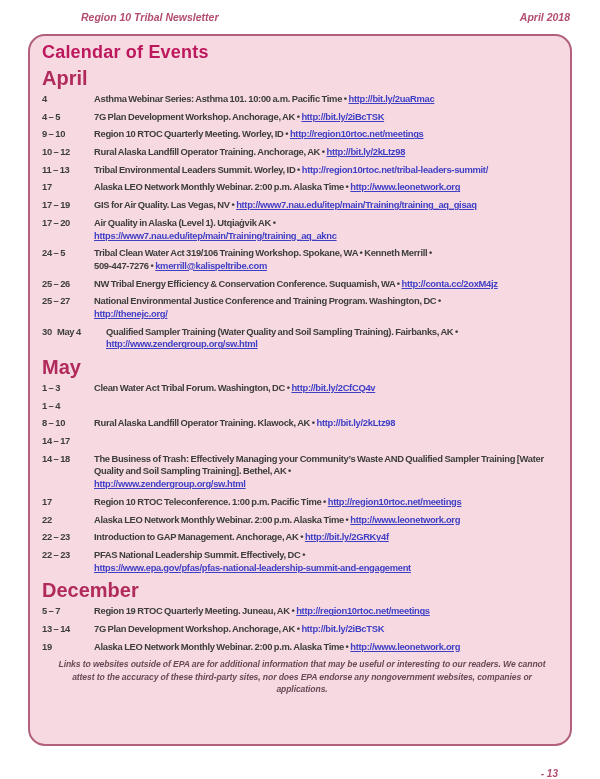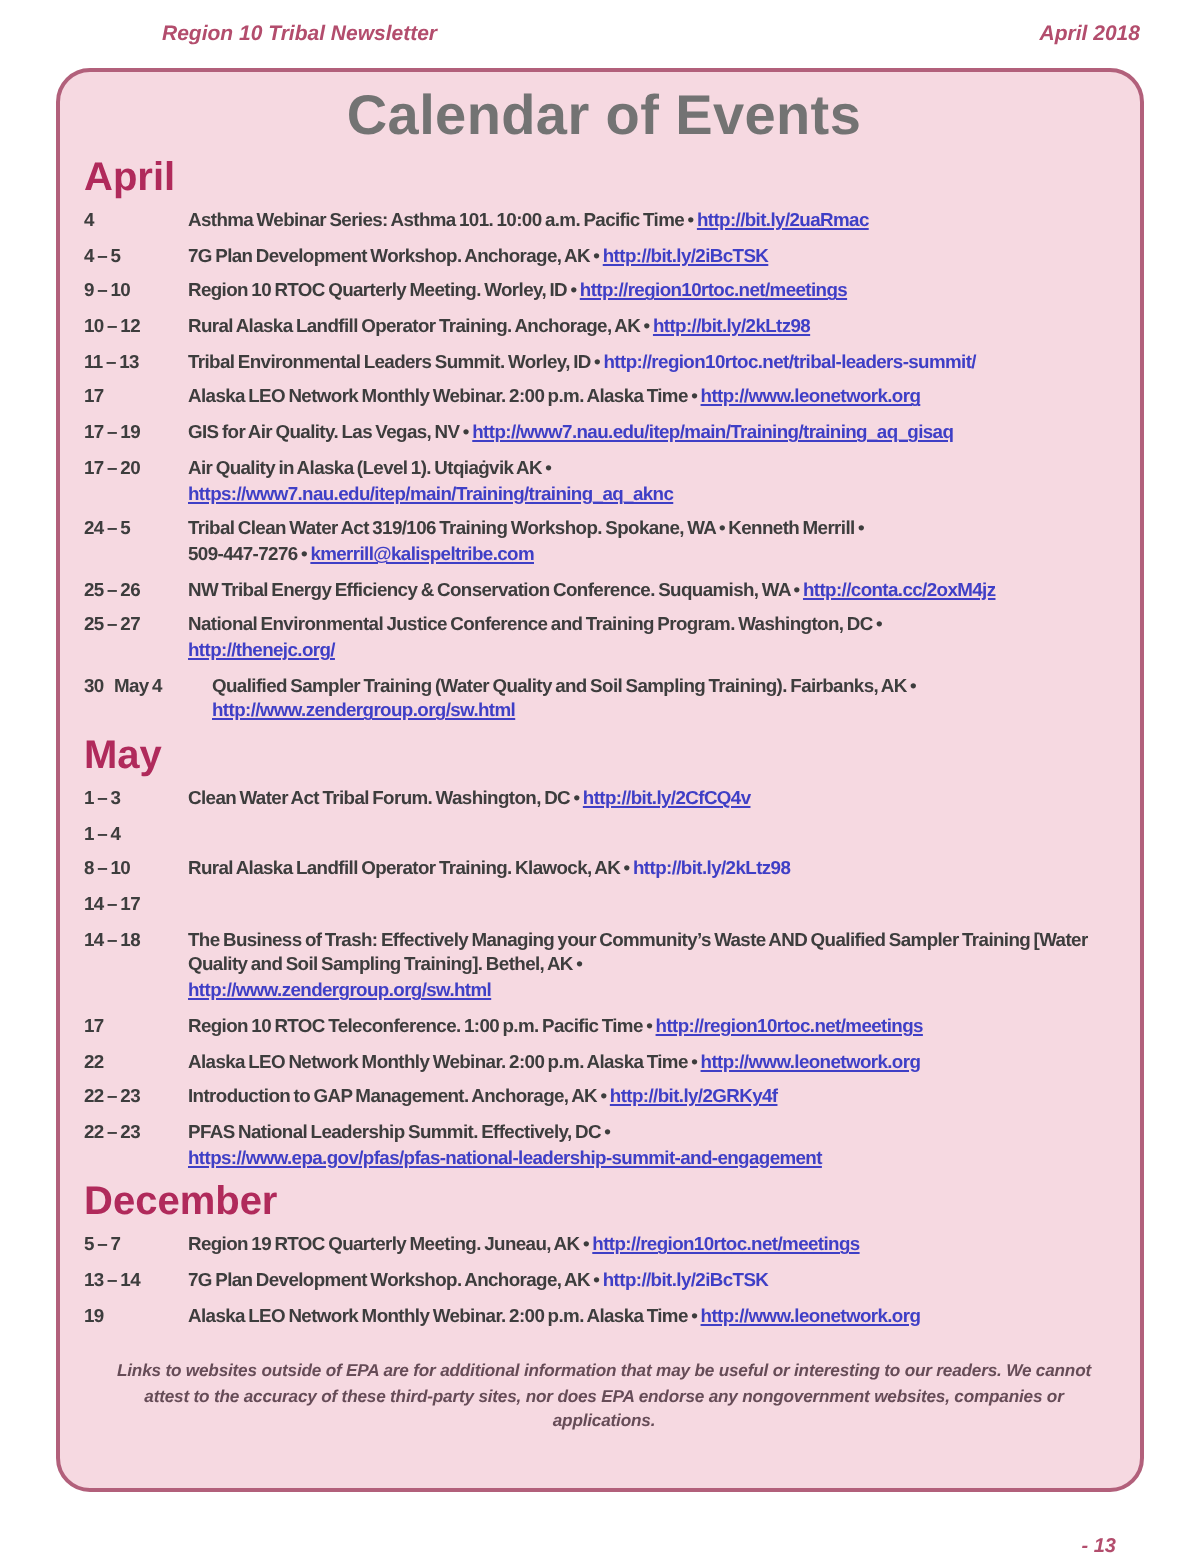--- a/index.html
+++ b/index.html
@@ -24,23 +24,22 @@
     width:544px; height:712px;
     background:#f6d9e1;
     border:2px solid #b2607b;
     border-radius:17px;
     padding:4px 8px 6px 12px;
     overflow:hidden;
   }
 
   .title {
     margin:2px 0 0 0;
-    text-align:center;
-    font-size:28px; font-weight:bold;
-    color:#737373;
+    font-size:18px; font-weight:bold;
+    color:#be185d;
     letter-spacing:0.2px;
   }
 
   h2.month {
     margin:4px 0 3px 0;
     font-size:20px; font-weight:bold;
     color:#b02a5b;
   }
 
   .row {
@@ -58,21 +57,21 @@
   .content { padding-right:2px; }
 
   a.lnk {
     color:#3f3fc6;
     font-weight:bold;
     cursor:pointer;
   }
   a.lnk.nound { text-decoration:none; }
 
   .disclaimer {
-    margin-top:15px;
+    margin-top:5px;
     padding:0 10px;
     text-align:center;
     font-size:8.6px; font-style:italic; font-weight:bold;
     color:#664c57;
     line-height:1.45;
     letter-spacing:-0.1px;
   }
 
   .pageno {
     position:absolute; right:42px; bottom:0;

